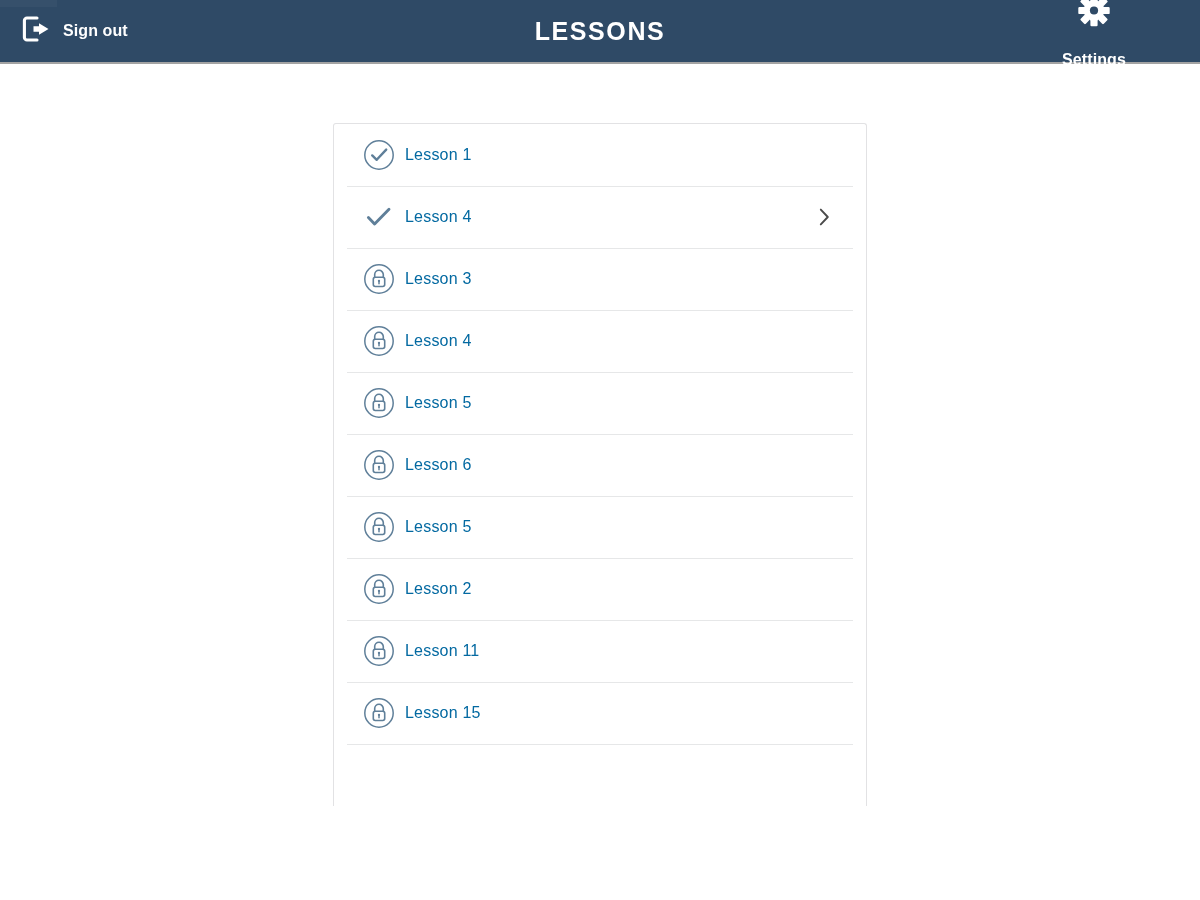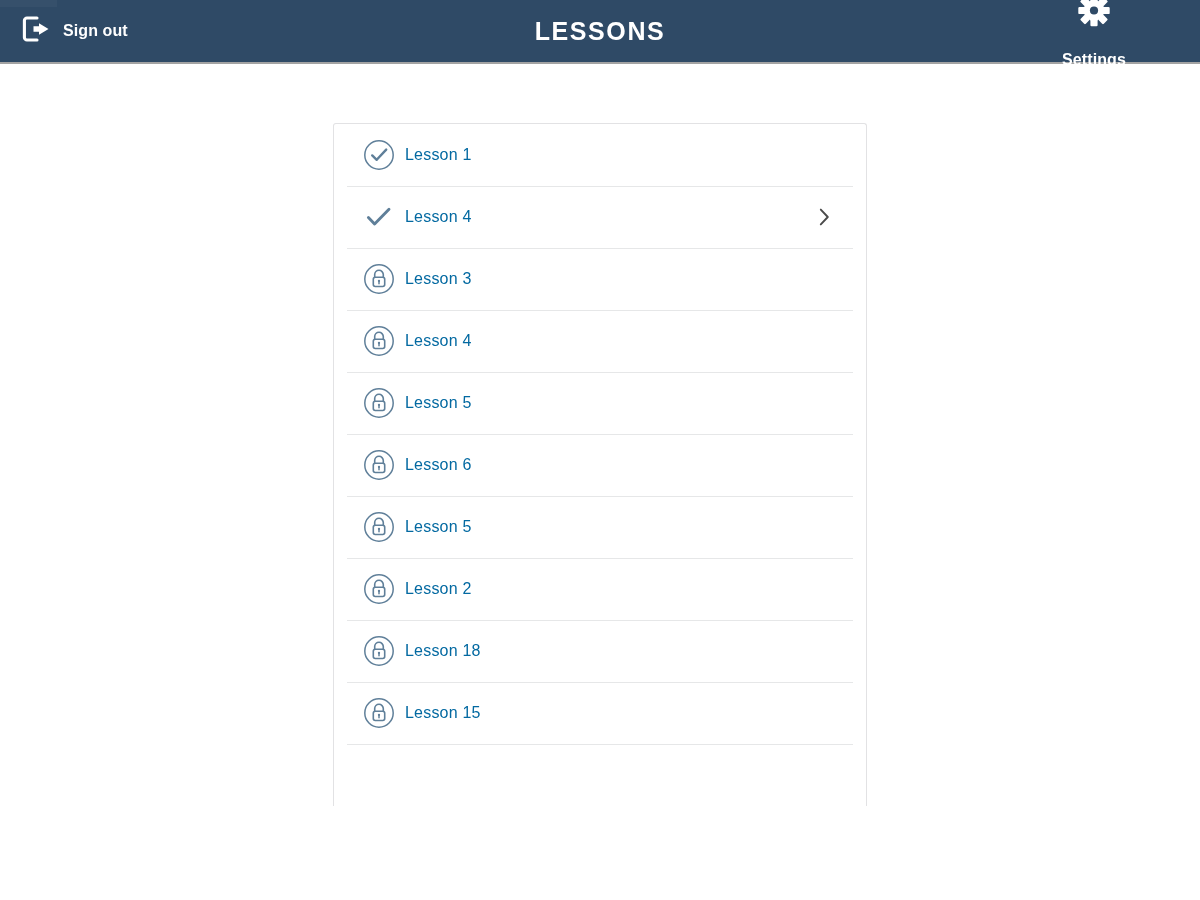--- a/index.html
+++ b/index.html
@@ -294,21 +294,21 @@
       <div class="lesson-row">
         <span class="lesson-icon-slot">
           <svg width="32" height="32" viewBox="0 0 32 32" aria-hidden="true">
             <circle cx="16" cy="16" r="14.2" fill="none" stroke="#5f7f99" stroke-width="1.5"></circle>
             <path d="M11.7 14.5 V11.6 A4.3 4.3 0 0 1 20.3 11.6 V14.5" fill="none" stroke="#5f7f99" stroke-width="1.6" stroke-linecap="round"></path>
             <rect x="10.3" y="14.3" width="11.4" height="9.2" rx="1.9" fill="none" stroke="#5f7f99" stroke-width="1.6"></rect>
             <circle cx="16" cy="17.9" r="1.15" fill="#5f7f99"></circle>
             <path d="M16 18.6 V20.8" stroke="#5f7f99" stroke-width="1.5" stroke-linecap="round"></path>
           </svg>
         </span>
-        <span class="lesson-label">Lesson 18</span>
+        <span class="lesson-label">Lesson 11</span>
       </div>
       <div class="lesson-row">
         <span class="lesson-icon-slot">
           <svg width="32" height="32" viewBox="0 0 32 32" aria-hidden="true">
             <circle cx="16" cy="16" r="14.2" fill="none" stroke="#5f7f99" stroke-width="1.5"></circle>
             <path d="M11.7 14.5 V11.6 A4.3 4.3 0 0 1 20.3 11.6 V14.5" fill="none" stroke="#5f7f99" stroke-width="1.6" stroke-linecap="round"></path>
             <rect x="10.3" y="14.3" width="11.4" height="9.2" rx="1.9" fill="none" stroke="#5f7f99" stroke-width="1.6"></rect>
             <circle cx="16" cy="17.9" r="1.15" fill="#5f7f99"></circle>
             <path d="M16 18.6 V20.8" stroke="#5f7f99" stroke-width="1.5" stroke-linecap="round"></path>
           </svg>

